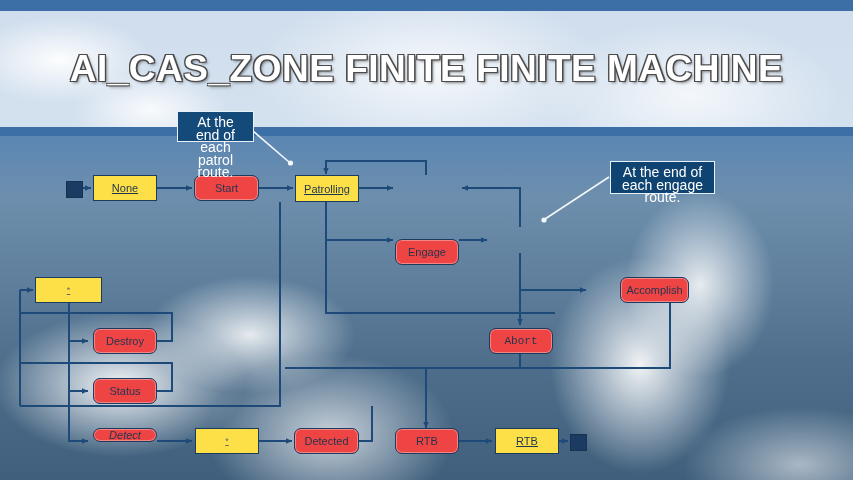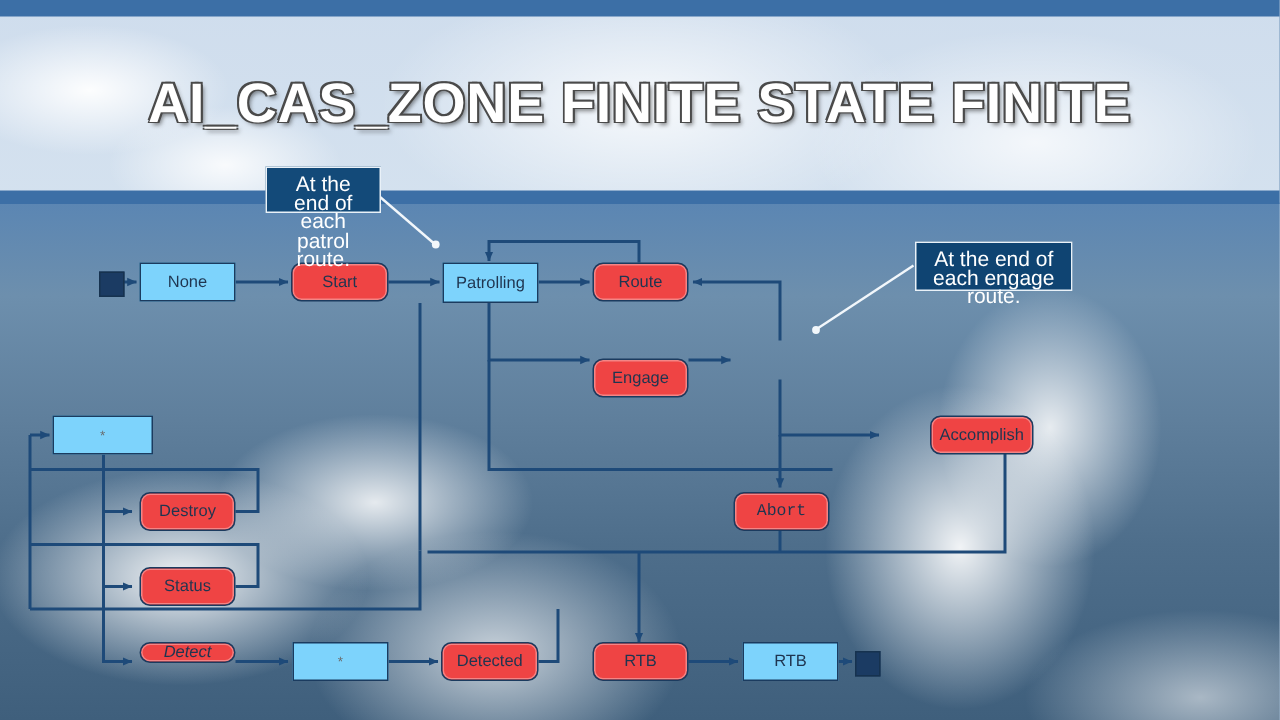--- a/index.html
+++ b/index.html
@@ -48,42 +48,42 @@
 
   
   svg.wires{position:absolute;left:0;top:0;width:853px;height:480px;}
 
   .node{position:absolute;box-sizing:border-box;
     display:flex;align-items:center;justify-content:center;
     font-size:11px;color:#1f3550;border:1.6px solid #1b3b5f;
     white-space:nowrap;}
   .node.blue{background:#ef4444;border-radius:7px;
     box-shadow:inset 0 0 0 1px rgba(255,255,255,.35);}
-  .node.white{background:#7dd3fc;border-radius:0;}
+  .node.white{background:#fde047;border-radius:0;text-decoration:underline;}
   .node.star{font-size:9px;color:#6a6a6a;}
 
   .endpoint{position:absolute;background:#1b3b63;border:1px solid #16324f;}
 
   .callout{position:absolute;box-sizing:border-box;
     background:#134a79;border:1.4px solid #e9f1f8;
     color:#ffffff;font-size:14px;line-height:12.5px;
     text-align:center;padding:4px 6px;}
   .callout.c2{background:#0f4472;}
 </style>
 </head>
 <body>
 
 <div id="stage">
 
   <div class="sky"></div>
   <div class="sky-lower"></div>
   <div class="band-top"></div>
   <div class="band-mid"></div>
 
-  <div class="title">AI_CAS_ZONE FINITE STATE FINITE</div>
+  <div class="title">AI_CAS_ZONE FINITE FINITE MACHINE</div>
 
   <svg class="wires" viewBox="0 0 853 480" xmlns="http://www.w3.org/2000/svg">
     <defs>
       <marker id="ah" markerWidth="7" markerHeight="7" refX="6.2" refY="3.2" orient="auto" markerUnits="userSpaceOnUse">
         <path d="M0,0.4 L6.4,3.2 L0,6 z" fill="#1e4a79"></path>
       </marker>
     </defs>
     <g stroke="#1e4a79" stroke-width="2" fill="none">
 
       <path d="M253,131 L289,162" stroke="#f2f7fb" stroke-width="1.6"></path>
@@ -139,21 +139,20 @@
 
   <div class="endpoint" style="left:66px;top:181px;width:15px;height:15px;"></div>
   <div class="endpoint" style="left:570px;top:434px;width:15px;height:15px;"></div>
 
   <div class="node white" style="left:93px;top:175px;width:64px;height:26px;">None</div>
 
   <div class="node blue" style="left:194px;top:175px;width:65px;height:26px;">Start</div>
 
   <div class="node white" style="left:295px;top:175px;width:64px;height:27px;">Patrolling</div>
 
-  <div class="node blue" style="left:395px;top:175px;width:64px;height:26px;">Route</div>
 
   <div class="node blue" style="left:395px;top:227px;width:64px;height:26px;margin-top:12px;">Engage</div>
 
 
   <div class="node blue" style="left:620px;top:277px;width:69px;height:26px;">Accomplish</div>
 
   <div class="node blue" style="left:489px;top:328px;width:64px;height:26px;font-family:Liberation Mono, monospace;">Abort</div>
 
   <div class="node white star" style="left:35px;top:277px;width:67px;height:26px;">*</div>
 

